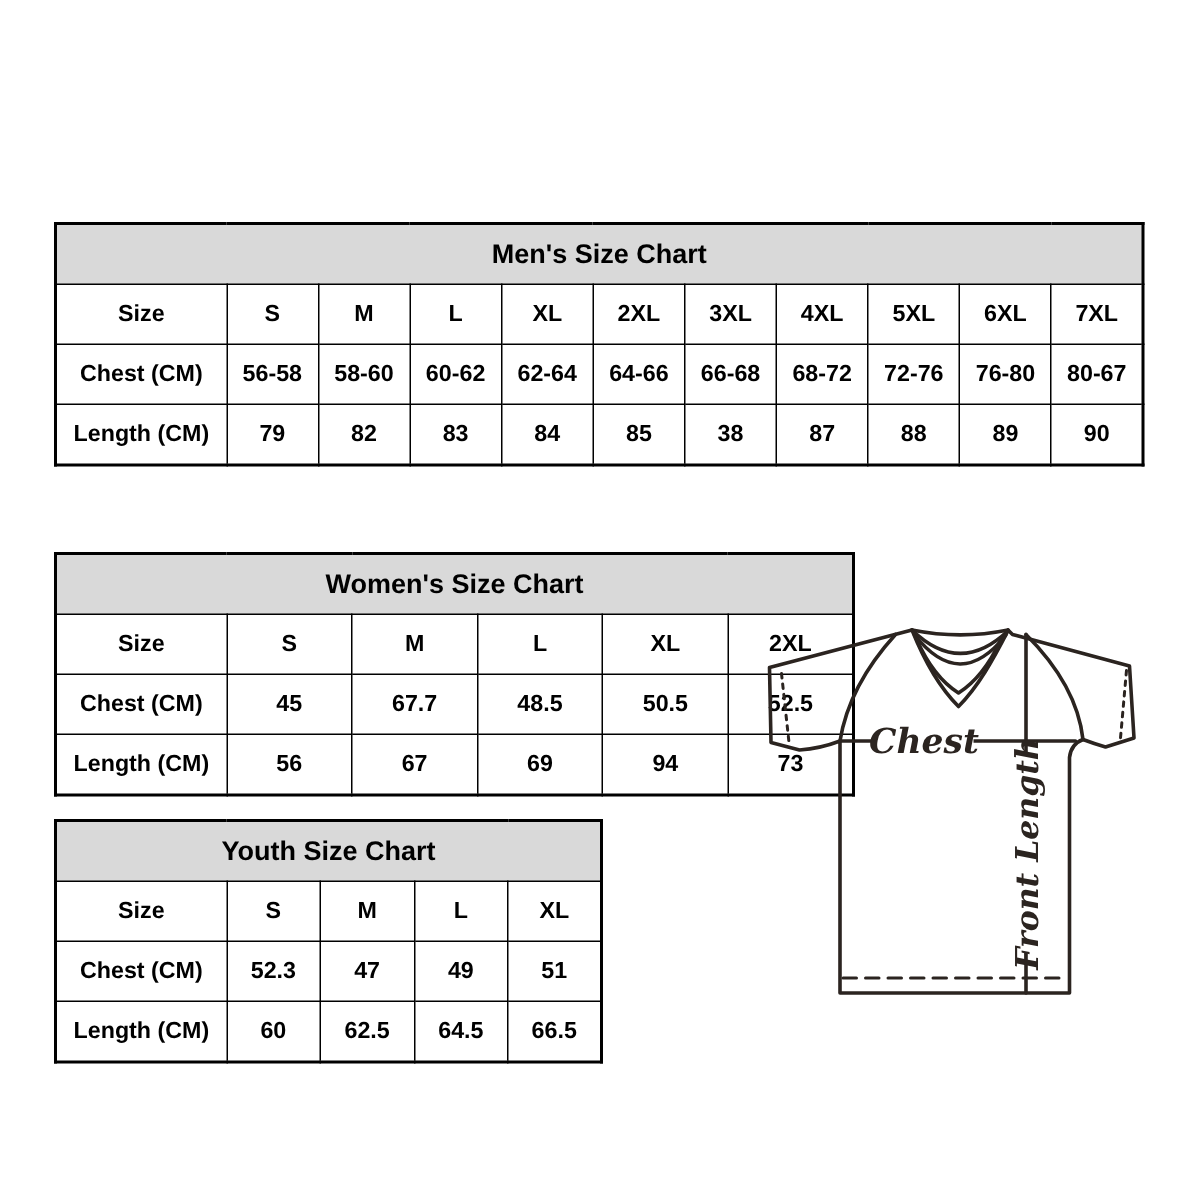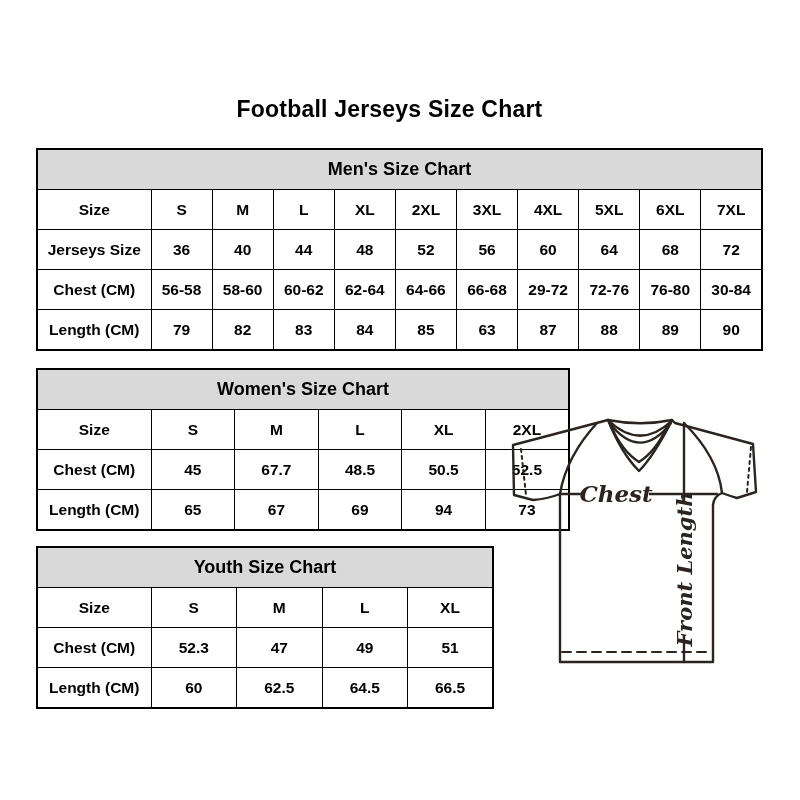--- a/index.html
+++ b/index.html
@@ -19,33 +19,32 @@
   }
   table.size-table th,table.size-table td{
     border:1.4px solid var(--border,#000);
     text-align:center;vertical-align:middle;padding:0;
     font-weight:bold;color:var(--text,#000);
   }
   table.size-table th{height:39px;font-size:18px;background:var(--header-bg,#d9d9d9);text-align:center;}
   table.size-table td{height:39px;font-size:15.5px;}
   table.mens  {left:36px;top:148px;width:727px;}
   table.womens{left:36px;top:368px;width:534px;}
-  table.youth {left:36px;top:546px;width:458px;}
+  table.youth {left:36px;top:546px;width:366px;}
   .jersey{position:absolute;left:505px;top:399px;}
   .jersey .measure-text{
     font-family:"DejaVu Serif","Liberation Serif",serif;
     font-style:italic;font-weight:bold;
   }
 </style>
 </head>
 <body>
 
 <div class="canvas">
 
-  <h1 class="title">Football Jerseys Size Chart</h1>
 
   <table class="size-table mens">
       <colgroup>
         <col style="width: 114px;">
         <col>
         <col>
         <col>
         <col>
         <col>
         <col>
@@ -67,53 +66,40 @@
           <td>L</td>
           <td>XL</td>
           <td>2XL</td>
           <td>3XL</td>
           <td>4XL</td>
           <td>5XL</td>
           <td>6XL</td>
           <td>7XL</td>
         </tr>
         <tr>
-          <td>Jerseys Size</td>
-          <td>36</td>
-          <td>40</td>
-          <td>44</td>
-          <td>48</td>
-          <td>52</td>
-          <td>56</td>
-          <td>60</td>
-          <td>64</td>
-          <td>68</td>
-          <td>72</td>
-        </tr>
-        <tr>
           <td>Chest (CM)</td>
           <td>56-58</td>
           <td>58-60</td>
           <td>60-62</td>
           <td>62-64</td>
           <td>64-66</td>
           <td>66-68</td>
-          <td>29-72</td>
+          <td>68-72</td>
           <td>72-76</td>
           <td>76-80</td>
-          <td>30-84</td>
+          <td>80-67</td>
         </tr>
         <tr>
           <td>Length (CM)</td>
           <td>79</td>
           <td>82</td>
           <td>83</td>
           <td>84</td>
           <td>85</td>
-          <td>63</td>
+          <td>38</td>
           <td>87</td>
           <td>88</td>
           <td>89</td>
           <td>90</td>
         </tr>
       </tbody>
   </table>
 
   <table class="size-table womens">
       <colgroup>
@@ -141,21 +127,21 @@
         <tr>
           <td>Chest (CM)</td>
           <td>45</td>
           <td>67.7</td>
           <td>48.5</td>
           <td>50.5</td>
           <td>52.5</td>
         </tr>
         <tr>
           <td>Length (CM)</td>
-          <td>65</td>
+          <td>56</td>
           <td>67</td>
           <td>69</td>
           <td>94</td>
           <td>73</td>
         </tr>
       </tbody>
   </table>
 
   <table class="size-table youth">
       <colgroup>

